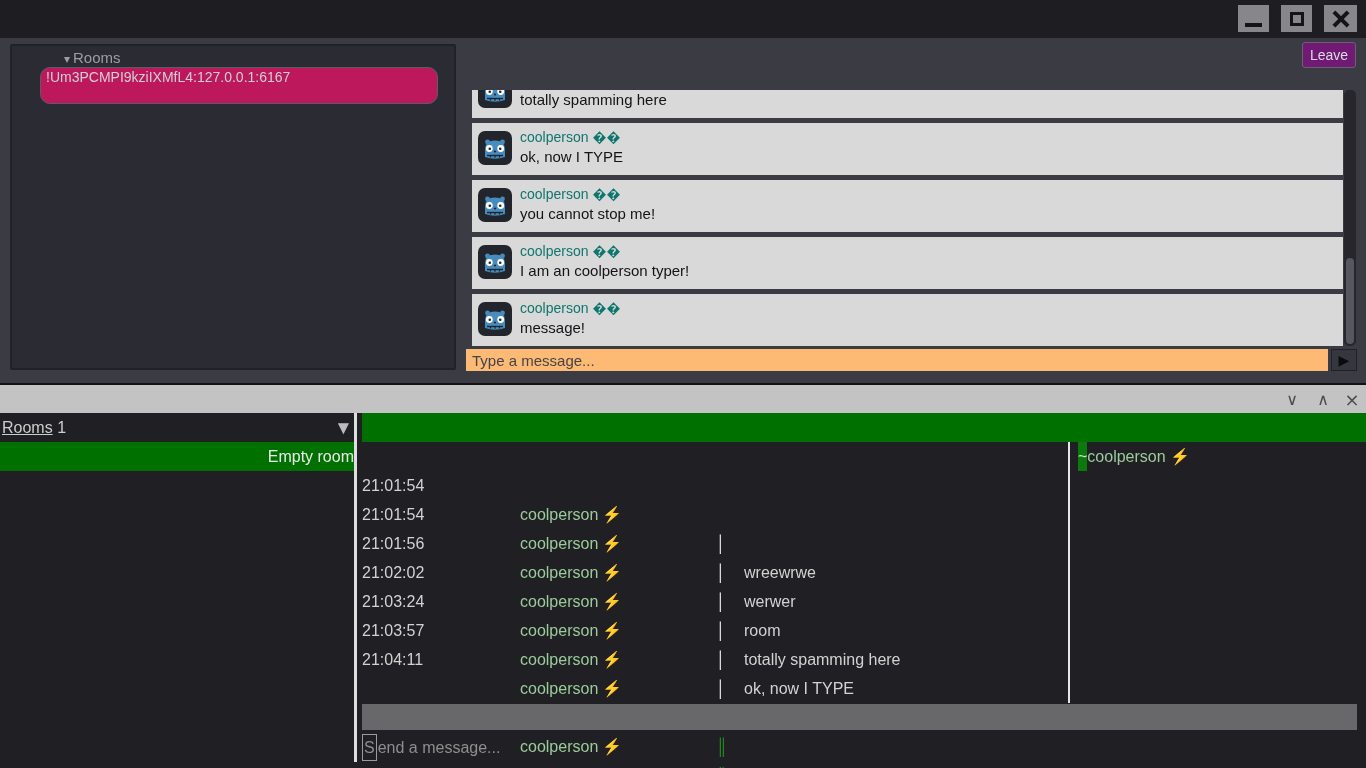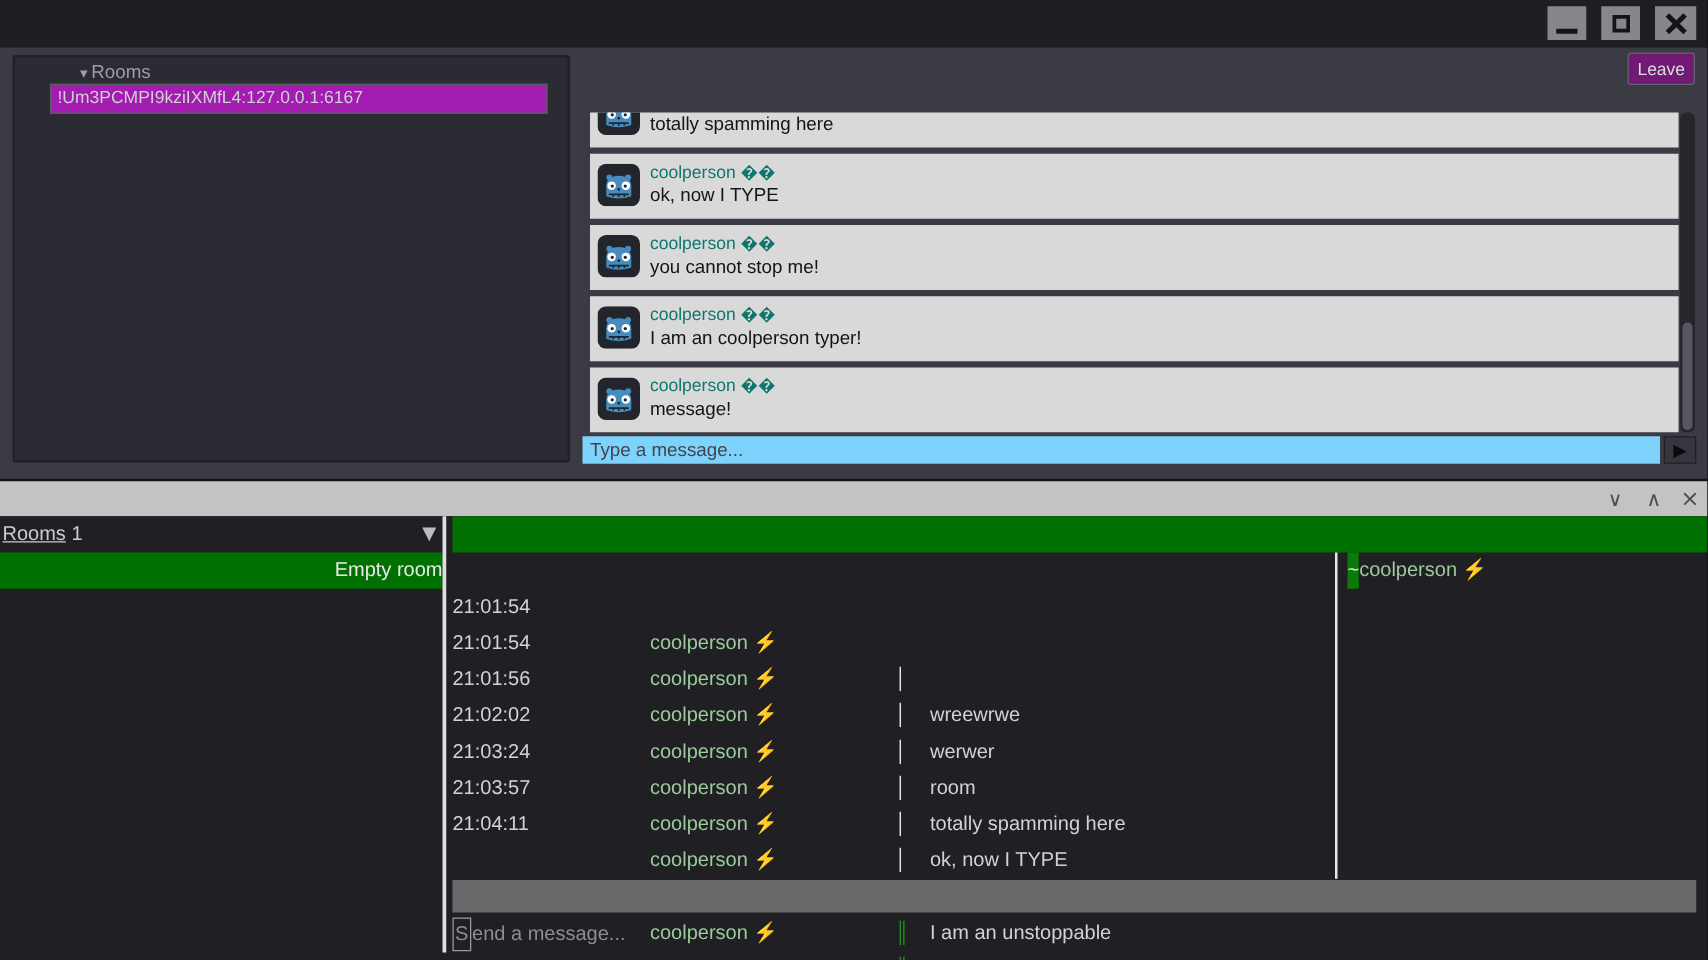--- a/index.html
+++ b/index.html
@@ -22,37 +22,37 @@
   .cls-glyph { position:relative; width:18px; height:18px; }
   .cls-glyph::before,.cls-glyph::after { content:""; position:absolute; left:-1px; top:7px; width:20px; height:4px; background:#141416; }
   .cls-glyph::before { transform:rotate(45deg); }
   .cls-glyph::after  { transform:rotate(-45deg); }
 
   .debug-content { left:0; top:38px; width:1366px; height:345px; background:#3b3b44; }
 
   .rooms-panel { left:10px; top:44px; width:446px; height:326px; background:#2b2b33; border:2px solid #212128; border-radius:2px; }
   .rooms-header { left:16px; top:49px; font-size:15px; color:#9d9da3;margin-left:48px; }
   .tree-caret { color:#9d9da3; font-size:12px; margin-right:3px; }
-  .room-item { left:40px; top:67px; width:398px; height:24px; background:#a21caf; border:1px solid #5c5c64; border-radius:0;
+  .room-item { left:40px; top:67px; width:398px; height:37px; background:#be185d; border:1px solid #5c5c64; border-radius:10px;
                color:#d0d0d4; font-size:14px; line-height:19px; padding-left:5px; white-space:nowrap; overflow:hidden; }
 
   .leave-btn { left:1302px; top:42px; width:54px; height:26px; background:#701a75; border:1px solid #64646c; border-radius:3px;
                color:#dcdce0; font-size:14px; display:flex; align-items:center; justify-content:center; }
 
   .chat-messages { left:472px; top:90px; width:871px; height:256px; overflow:hidden; }
   .msg { position:relative; height:52px; background:#d9d9d9; margin-bottom:5px; }
   .msg:first-child { margin-top:-24px; }
   .msg .avatar { position:absolute; left:6px; top:8px; width:34px; height:34px; }
   .msg .uname { position:absolute; left:48px; top:4px; font-size:14px; color:#0f766e; }
   .msg .mtext { position:absolute; left:48px; top:25px; font-size:15px; color:#141418; }
 
   .chat-scroll-track { left:1344px; top:90px; width:12px; height:256px; background:#26262c; border-radius:5px; }
   .chat-scroll-thumb { left:1346px; top:258px; width:8px; height:86px; background:#57575f; border-radius:4px; }
 
-  .chat-input { left:466px; top:349px; width:862px; height:22px; background:#7dd3fc; border:none; outline:none;
+  .chat-input { left:466px; top:349px; width:862px; height:22px; background:#fdba74; border:none; outline:none;
                 font-family:"Liberation Sans",sans-serif; font-size:15px; color:#35353c; padding:0 0 0 6px; }
   .chat-input::placeholder { color:#44444b; opacity:1; }
   .send-btn { left:1331px; top:349px; width:26px; height:22px; background:#36363e; border:1px solid #202026;
               color:#0b0b0d; font-size:14px; display:flex; align-items:center; justify-content:center; }
   .send-btn .glyph { color:#0b0b0d; }
 
   
   .term-titlebar { left:0; top:385px; width:1366px; height:28px; background:#c3c3c4; }
   .term-tb-icon { top:385px; height:28px; width:22px; color:#4c4c4c; font-family:"DejaVu Sans",sans-serif; font-size:16px;
                   display:flex; align-items:center; justify-content:center; }
@@ -252,21 +252,20 @@
     <div class="trow">
     <span class="t">21:03:57</span>
     <span class="u">coolperson ⚡</span>
     <span class="s">│</span>
     <span class="x">you cannot stop me!</span>
   </div>
     <div class="trow">
     <span class="t">21:04:11</span>
     <span class="u">coolperson ⚡</span>
     <span class="s green">║</span>
-    <span class="x">I am an unstoppable</span>
   </div>
     <div class="trow">
     <span class="t"></span>
     <span class="u"></span>
     <span class="s green">║</span>
     <span class="x">typer!</span>
   </div>
     <div class="trow">
     <span class="t">21:07:38</span>
     <span class="u">coolperson ⚡</span>

